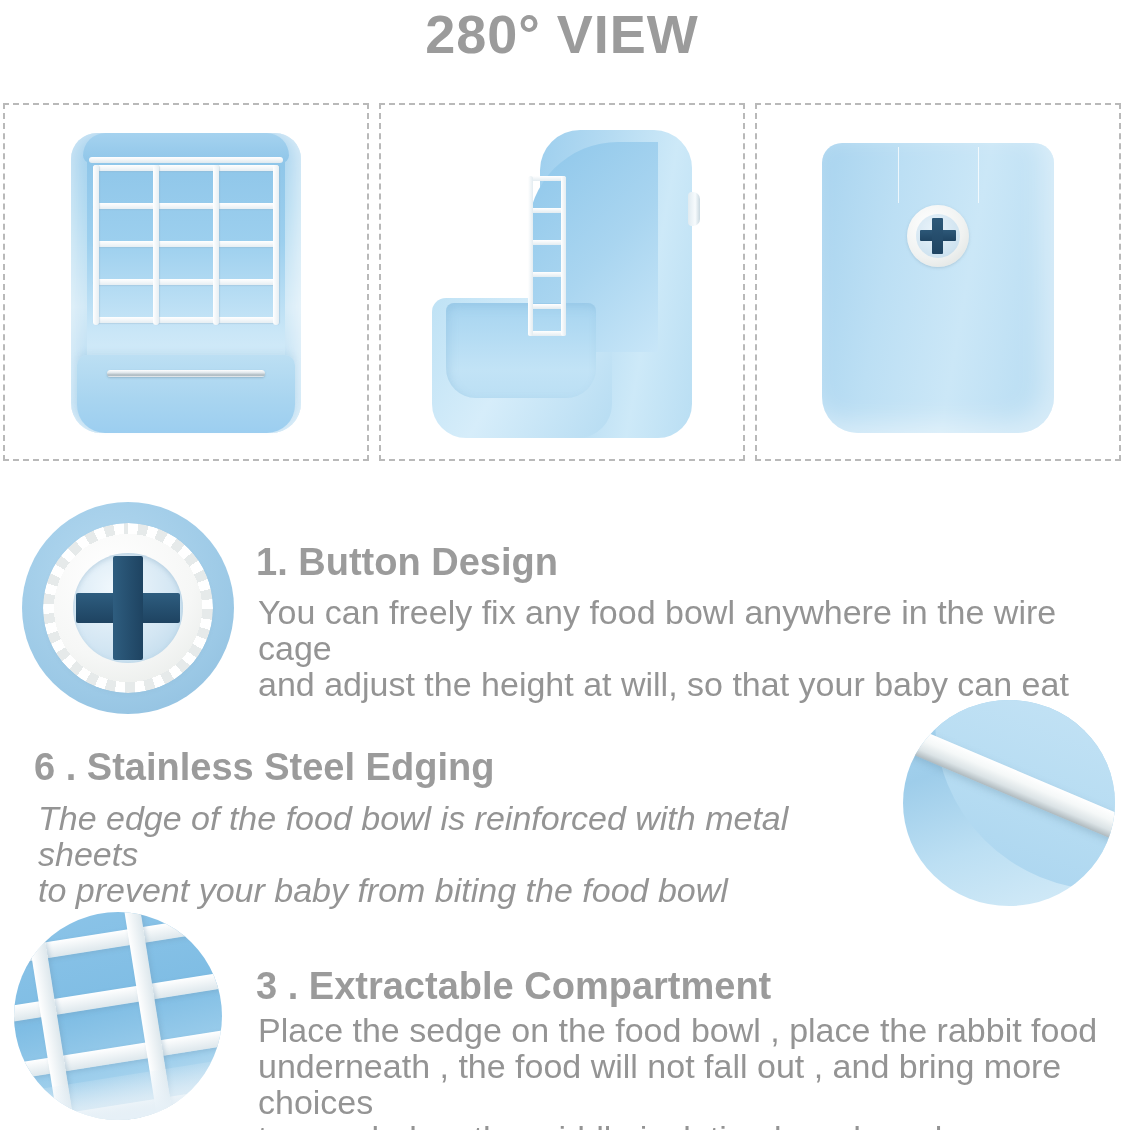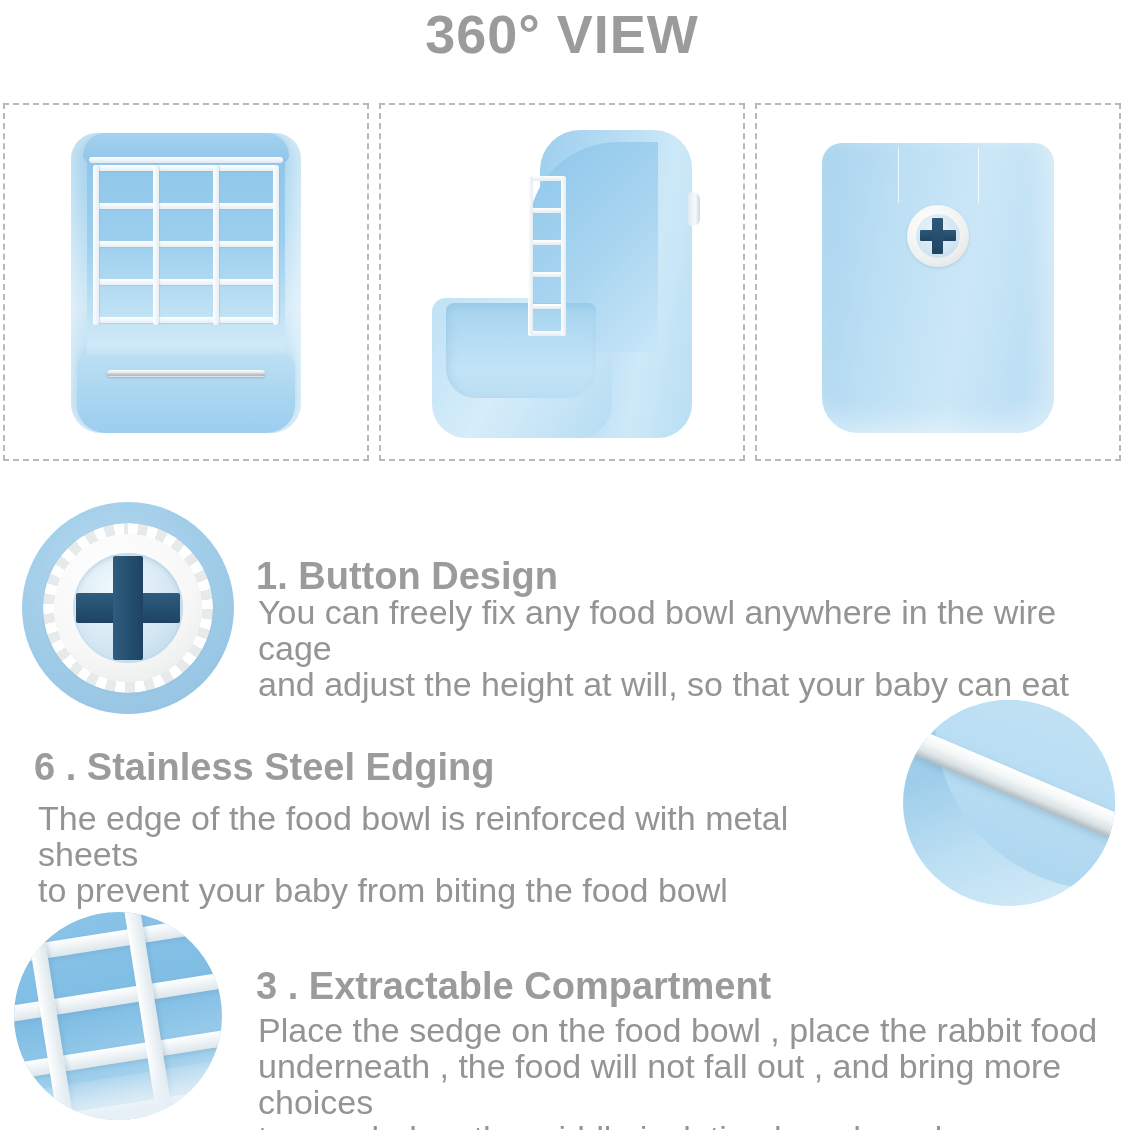--- a/index.html
+++ b/index.html
@@ -288,21 +288,21 @@
   }
   .feature-body {
     position: absolute;
     font-size: 34px;
     color: #949494;
     line-height: 36px;
     white-space: pre-line;
   }
 
   
-  #feature1-heading { left: 256px; top: 540px; margin-top: 14px; }
+  #feature1-heading { left: 256px; top: 540px; }
   #feature1-body    { left: 258px; top: 594px; width: 820px; }
 
   .btn-circle {
     position: absolute;
     left: 22px;
     top: 502px;
     width: 212px;
     height: 212px;
     border-radius: 50%;
     background: radial-gradient(circle at 42% 34%, #b4d9f0 0%, #9cc9e6 65%, #8cbcdd 100%);
@@ -355,21 +355,21 @@
     position: absolute;
     left: 50%; top: 50%;
     transform: translate(-50%,-50%);
     width: 30px; height: 104px;
     background: linear-gradient(90deg,#2e5d7f,#1e4361);
     border-radius: 2px;
   }
 
   
   #feature2-heading { left: 34px; top: 745px; }
-  #feature2-body    { left: 38px; top: 800px; width: 830px; }
+  #feature2-body    { left: 38px; top: 800px; width: 830px; font-style: italic; }
 
   .steel-circle {
     position: absolute;
     left: 903px;
     top: 700px;
     width: 212px;
     height: 206px;
     border-radius: 50%;
     overflow: hidden;
     background: linear-gradient(160deg,#a8d5f1 0%, #9ecdea 30%, #bcdff3 62%, #d6ecf8 100%);
@@ -433,21 +433,21 @@
     bottom: -14px;
     width: 240px;
     height: 58px;
     background: linear-gradient(180deg, rgba(226,239,247,.2), #e6f0f7 70%);
     transform: rotate(-9deg);
   }
 </style>
 </head>
 <body>
 
-<div class="page-title">360° VIEW</div>
+<div class="page-title">280° VIEW</div>
 
 <div class="panels">
 
   <div class="panel">
     <div class="front-view">
       <div class="fv-body"></div>
       <div class="fv-inner"></div>
       <div class="fv-lip"></div>
       <div class="fv-grid">
         <div class="top-rail"></div>

